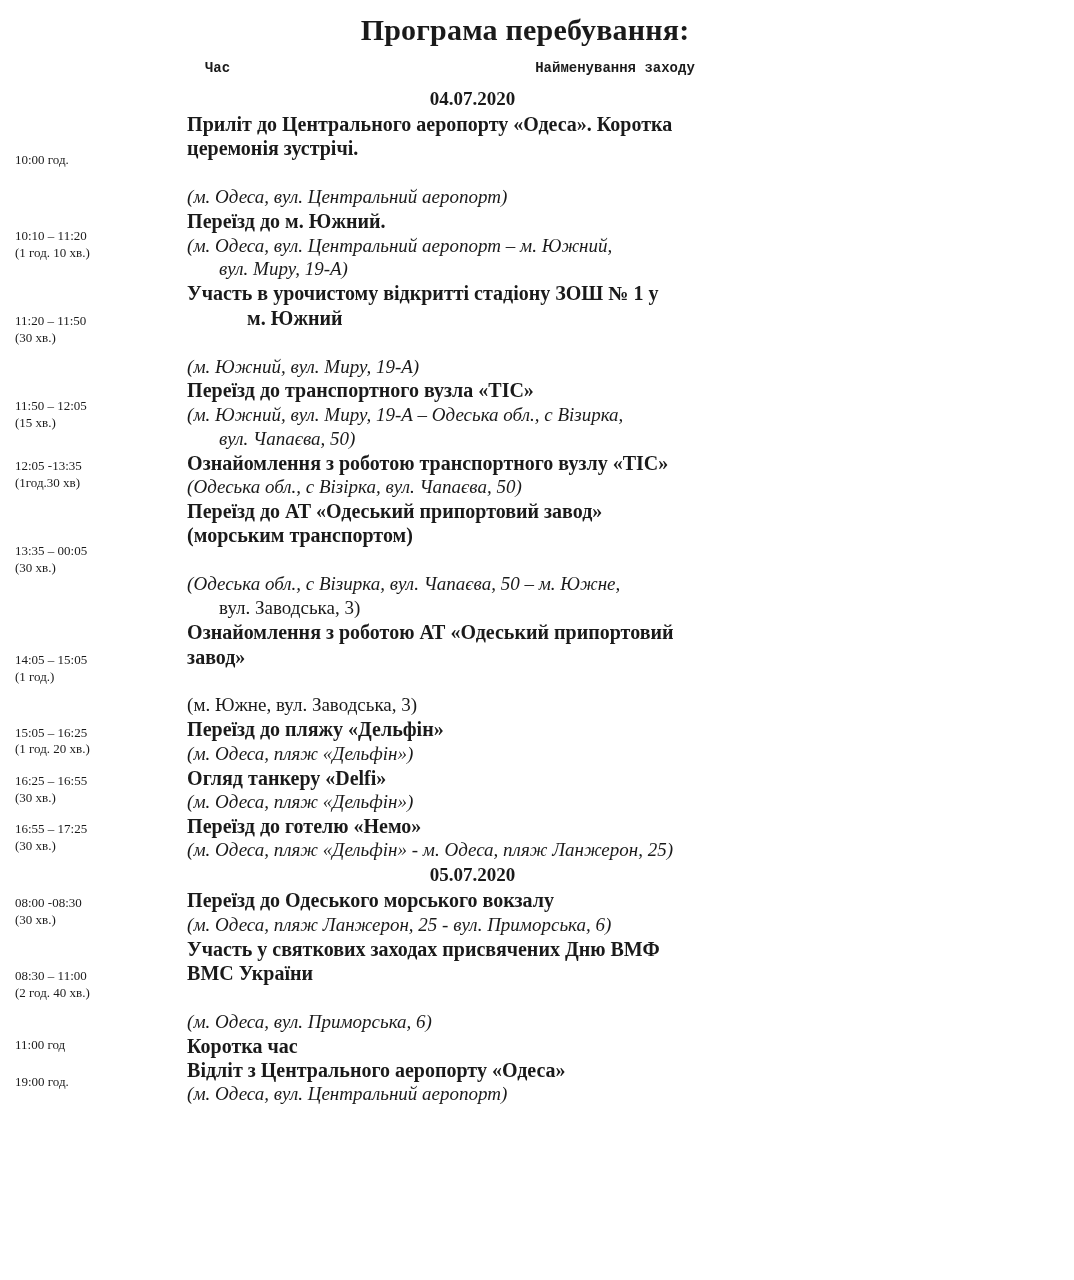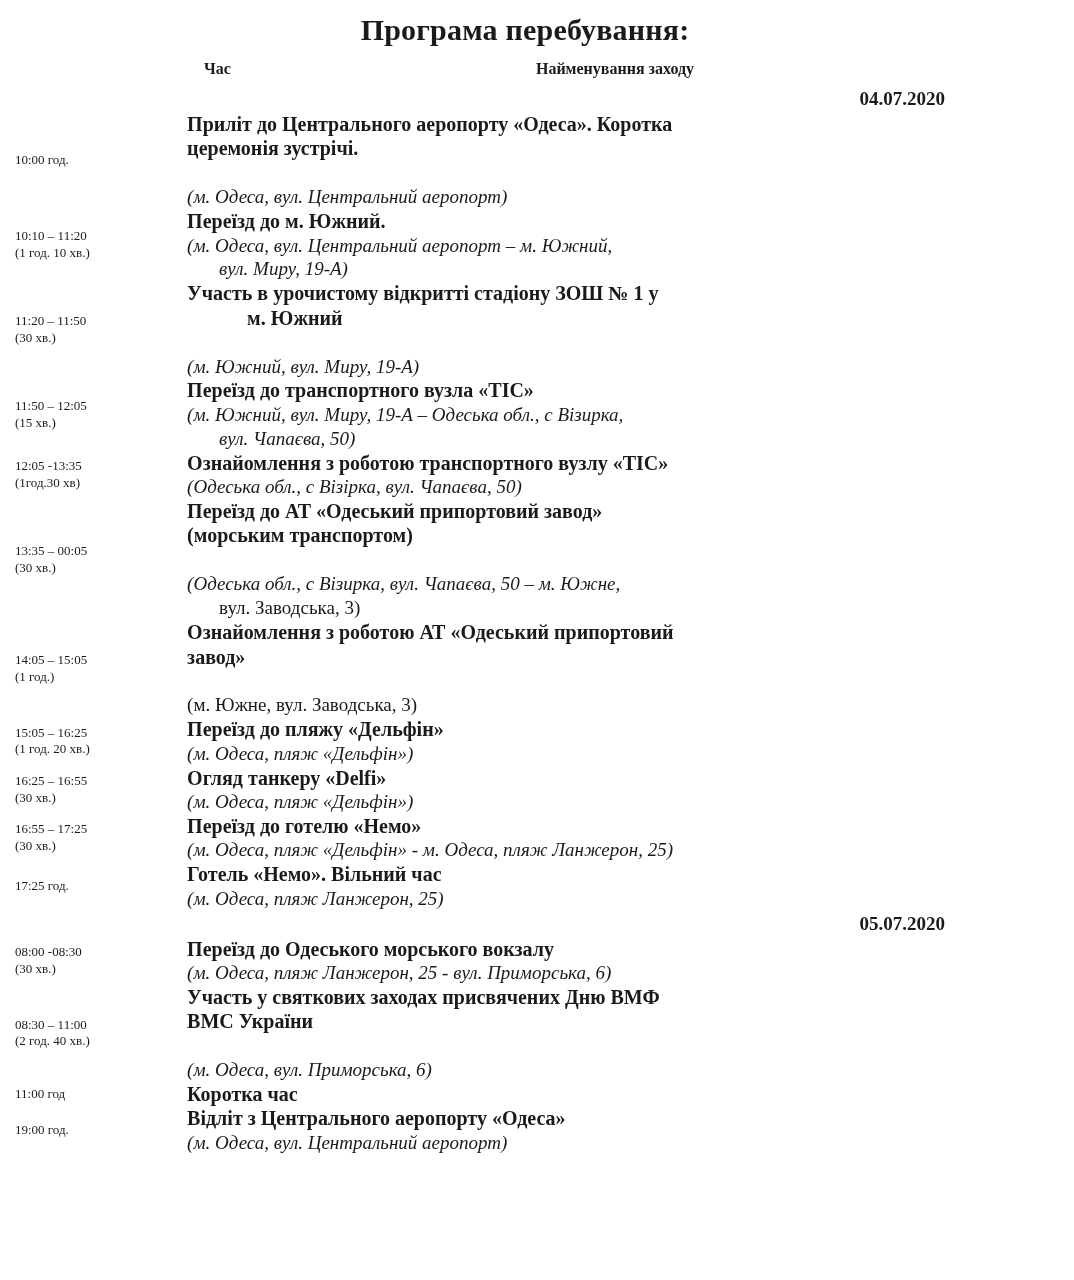--- a/index.html
+++ b/index.html
@@ -36,22 +36,23 @@
     line-height: 1.05;
   }
 
   
   .col-head {
     position: absolute;
     top: 60px;
     left: 0;
     width: 1050px;
     height: 26px;
-    font-size: 16px;
+    font-size: 14px;
     font-weight: bold;
+    font-family: Liberation Mono, monospace;
   }
   .col-head .h-time {
     position: absolute;
     left: 150px;
     width: 135px;
     text-align: center;
   }
   .col-head .h-name {
     position: absolute;
     left: 285px;
@@ -83,21 +84,21 @@
     white-space: nowrap;
   }
   .col-body {
     width: 660px;
     padding-left: 5px !important;
     padding-right: 110px !important;
   }
 
   
   .date-row td {
-    text-align: right;
+    text-align: center;
     font-size: 19px;
     font-weight: bold;
     padding-top: 2px !important;
     padding-bottom: 2px !important;
   }
   .date-cell {
     width: 1050px;
     text-align: center;
     padding-right: 105px !important;
   }
@@ -247,29 +248,20 @@
         <tr>
           <td class="col-time">
             <div>16:55 – 17:25</div>
             <div>(30 хв.)</div>
           </td>
           <td class="col-body">
             <p class="ev-title nojust"><span>Переїзд до готелю «Немо»</span></p>
             <p class="ev-loc"><span>(м. Одеса, пляж «Дельфін» - м. Одеса, пляж Ланжерон, 25)</span></p>
           </td>
         </tr>
-        <tr>
-          <td class="col-time">
-            <div>17:25 год.</div>
-          </td>
-          <td class="col-body">
-            <p class="ev-title nojust"><span>Готель «Немо». Вільний час</span></p>
-            <p class="ev-loc"><span>(м. Одеса, пляж Ланжерон, 25)</span></p>
-          </td>
-        </tr>
         <tr class="date-row">
           <td class="date-cell" colspan="2">05.07.2020</td>
         </tr>
         <tr>
           <td class="col-time">
             <div>08:00 -08:30</div>
             <div>(30 хв.)</div>
           </td>
           <td class="col-body">
             <p class="ev-title nojust"><span>Переїзд до Одеського морського вокзалу</span></p>

